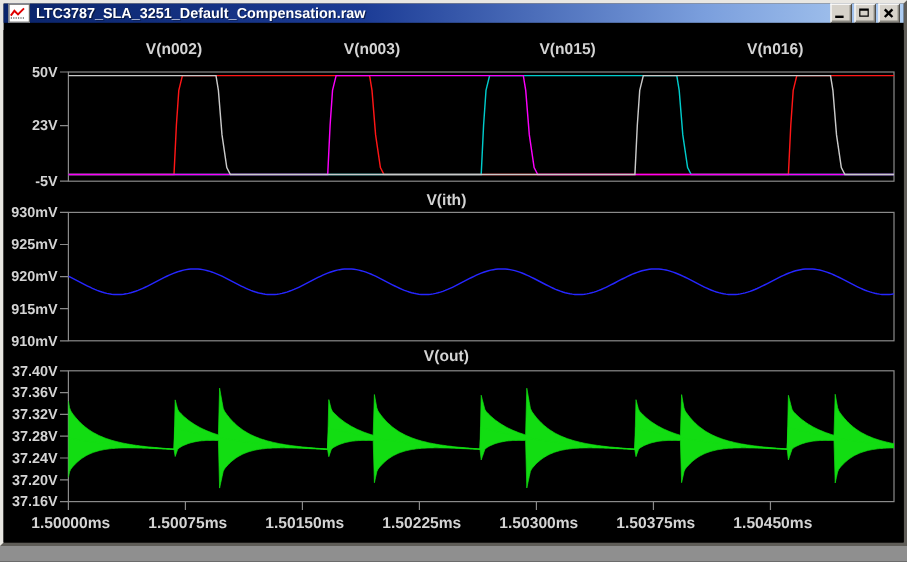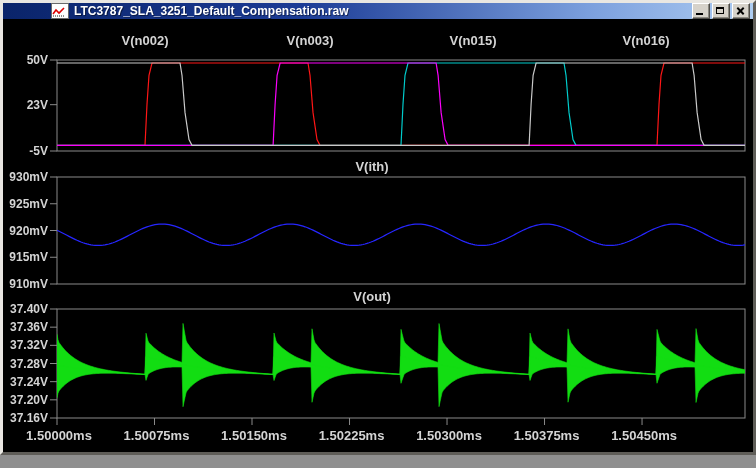--- a/index.html
+++ b/index.html
@@ -3,21 +3,21 @@
 <meta charset="utf-8">
 <style>
   html,body{margin:0;padding:0;background:#666;}
   .screen{position:relative;width:756px;height:468px;background:#8f8f8f;overflow:hidden;
           font-family:"Liberation Sans",sans-serif;}
   .window{position:absolute;left:0;top:0;width:756px;height:455px;box-sizing:border-box;
           background:#000;border:3px solid;border-color:#e9e7e2 #5f5d58 #5f5d58 #e9e7e2;
           box-shadow:0 0 0 1px #44423e;}
   .titlebar{position:absolute;left:0;top:0;right:0;height:16px;
             background:linear-gradient(90deg,#0a246a 0%,#1c3c96 40%,#7b9fdd 78%,#aecdf2 100%);
-            display:flex;align-items:center;padding-left:44px;}
+            display:flex;align-items:center;}
   .app-icon{width:16px;height:14px;margin-left:4px;background:#fff;border:1px solid #6a6a6a;flex:0 0 auto;}
   .title-text{color:#fff;font-weight:bold;font-size:12px;margin-left:5px;white-space:nowrap;
               text-shadow:1px 1px 0 rgba(0,0,0,.45);}
   .tb-buttons{margin-left:auto;margin-right:3px;display:flex;gap:2px;}
   .tb-btn{width:16px;height:14px;background:#d6d2ca;border:1px solid;
           border-color:#ffffff #4e4c48 #4e4c48 #ffffff;box-shadow:inset -1px -1px 0 #8a8880;
           position:relative;cursor:default;}
   .g-min{position:absolute;left:3px;bottom:3px;width:7px;height:2px;background:#000;}
   .g-max{position:absolute;left:3px;top:3px;width:8px;height:7px;border:1px solid #000;border-top:2px solid #000;box-sizing:border-box;}
   .g-x1,.g-x2{position:absolute;left:3px;top:5.5px;width:9px;height:2px;background:#000;}

